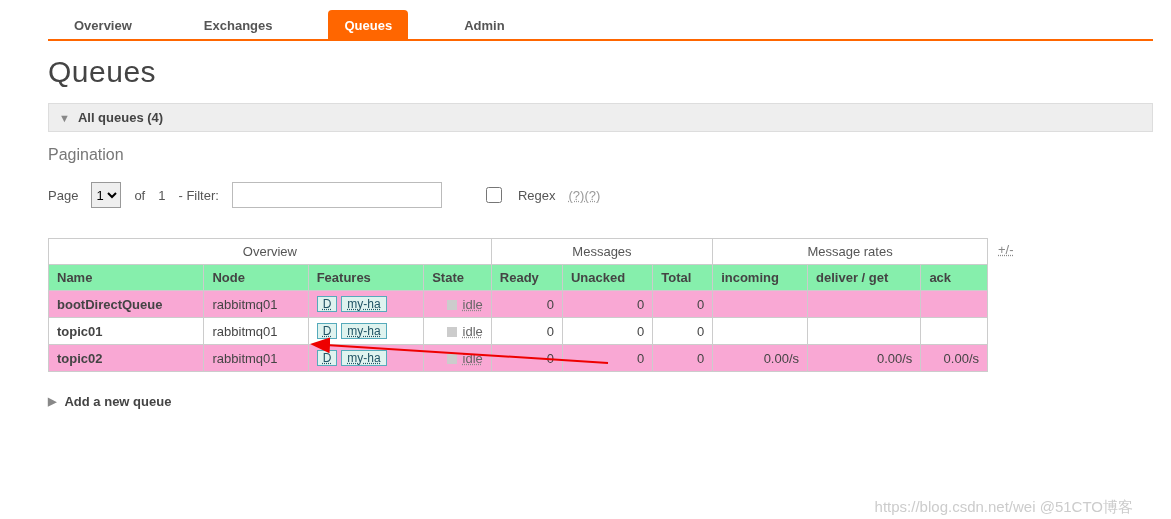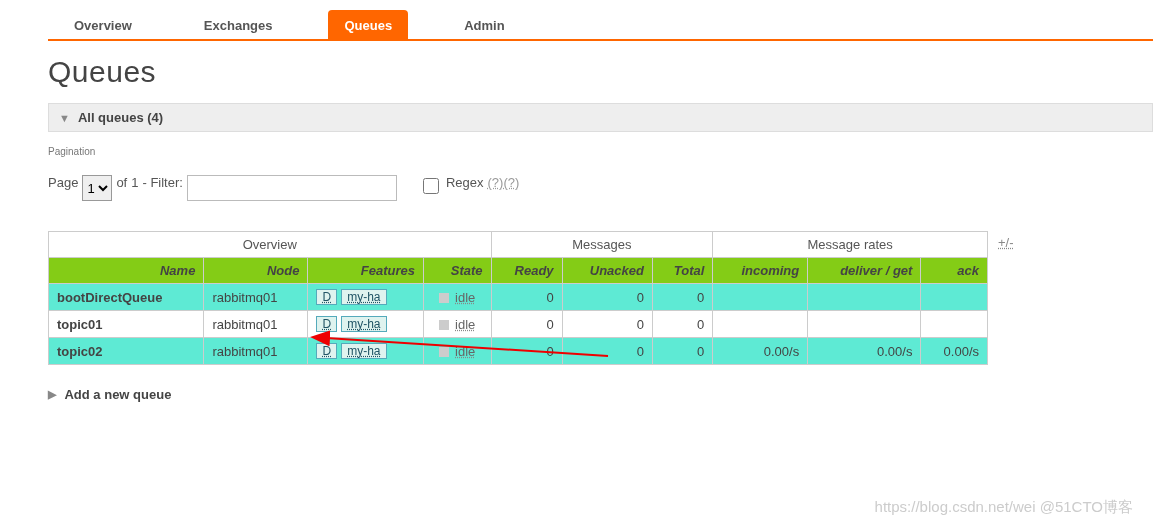--- a/index.html
+++ b/index.html
@@ -47,27 +47,27 @@
     display: flex;
     align-items: center;
     gap: 8px;
     cursor: pointer;
   }
   .section-bar .tri { color: #888; font-size: 11px; }
   .section-bar .lbl { font-weight: bold; color: #444; text-align: center; }
   .sub-title {
     color: #777;
     margin: 14px 0 10px 0;
-    font-size: 10px;
+    font-size: 16px;
   }
   
   .pager-row {
     display: flex;
-    align-items: flex-start;
-    gap: 4px;
+    align-items: center;
+    gap: 13px;
     margin: 18px 0 30px 0;
     color: #555;
   }
   .pager-row select {
     height: 26px;
     border: 1px solid #999;
     font-size: 13px;
   }
   .pager-row input.filter {
     height: 26px;
@@ -91,31 +91,30 @@
     padding: 5px 8px;
     font-size: 13px;
   }
   table.list th.group {
     text-align: center;
     font-weight: normal;
     color: #555;
     background: #fff;
   }
   table.list th.col {
-    text-align: right;
+    text-align: left;
     font-weight: bold;
     color: #444;
-    background: #84cc16;
-    font-style: italic;
+    background: #86efac;
   }
   table.list td { color: #444; }
-  table.list tr.alt td { background: #5eead4; }
+  table.list tr.alt td { background: #f9a8d4; }
   td.name { font-weight: bold; }
   td.num { text-align: right; }
-  td.center { text-align: center; }
+  td.center { text-align: right; }
   .feat-badge {
     display: inline-block;
     border: 1px solid #5ab;
     background: #dff3ef;
     color: #256;
     padding: 0 5px;
     margin-right: 4px;
     font-size: 12px;
     text-decoration: underline dotted #256;
     cursor: help;

